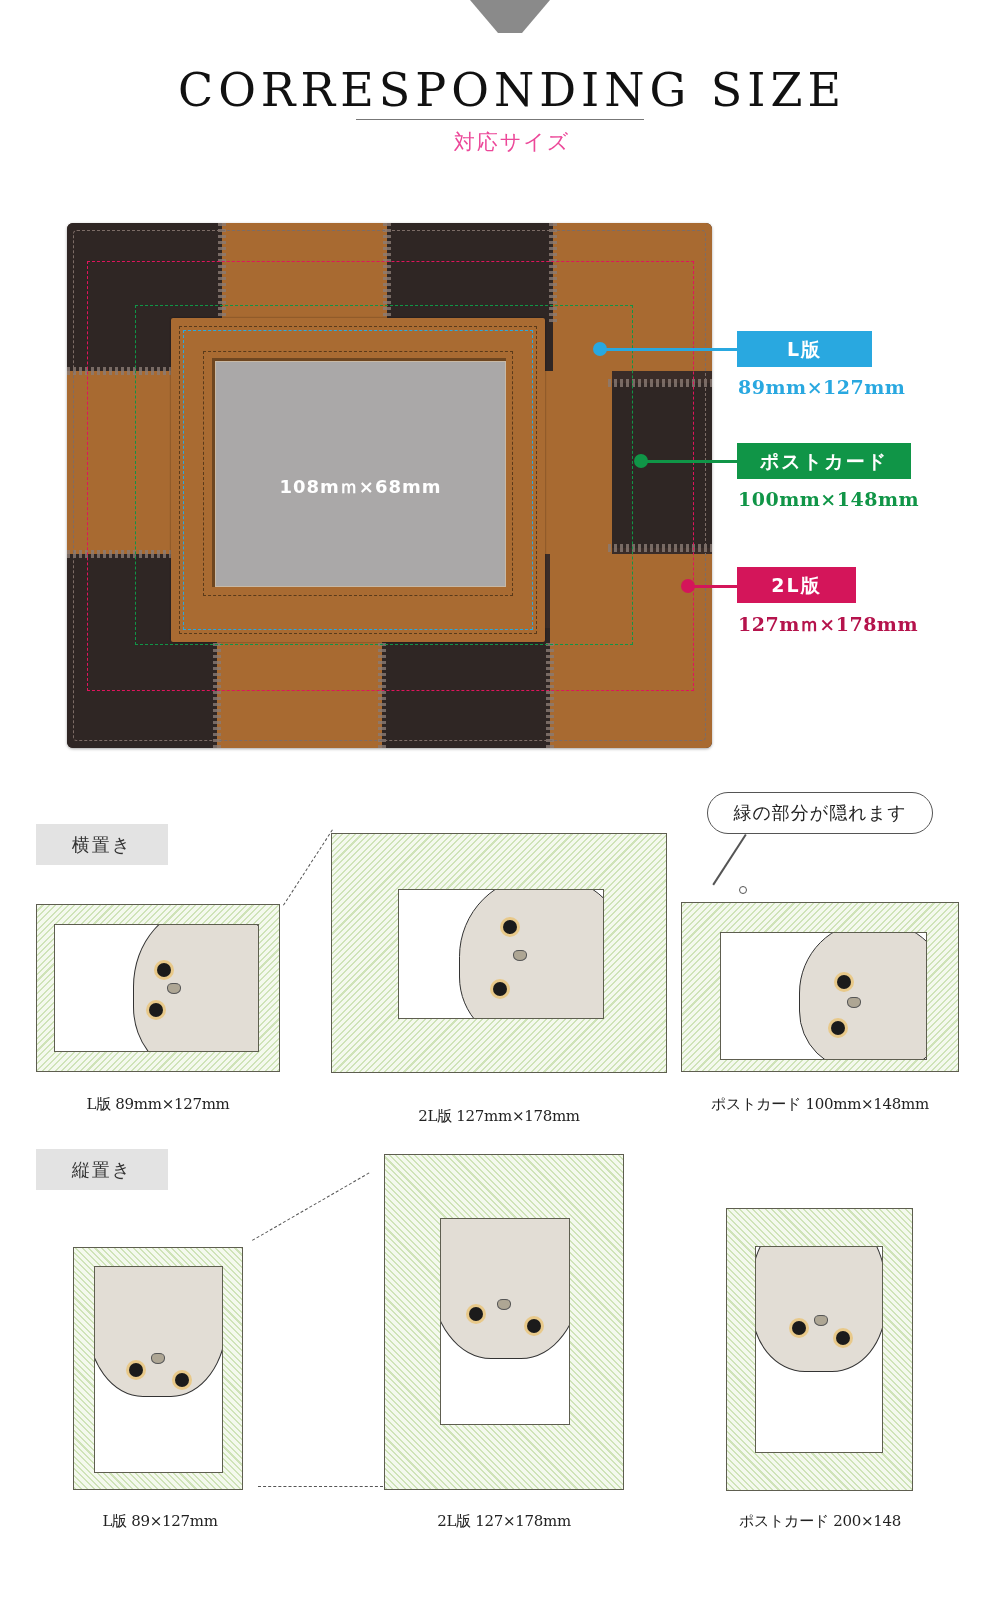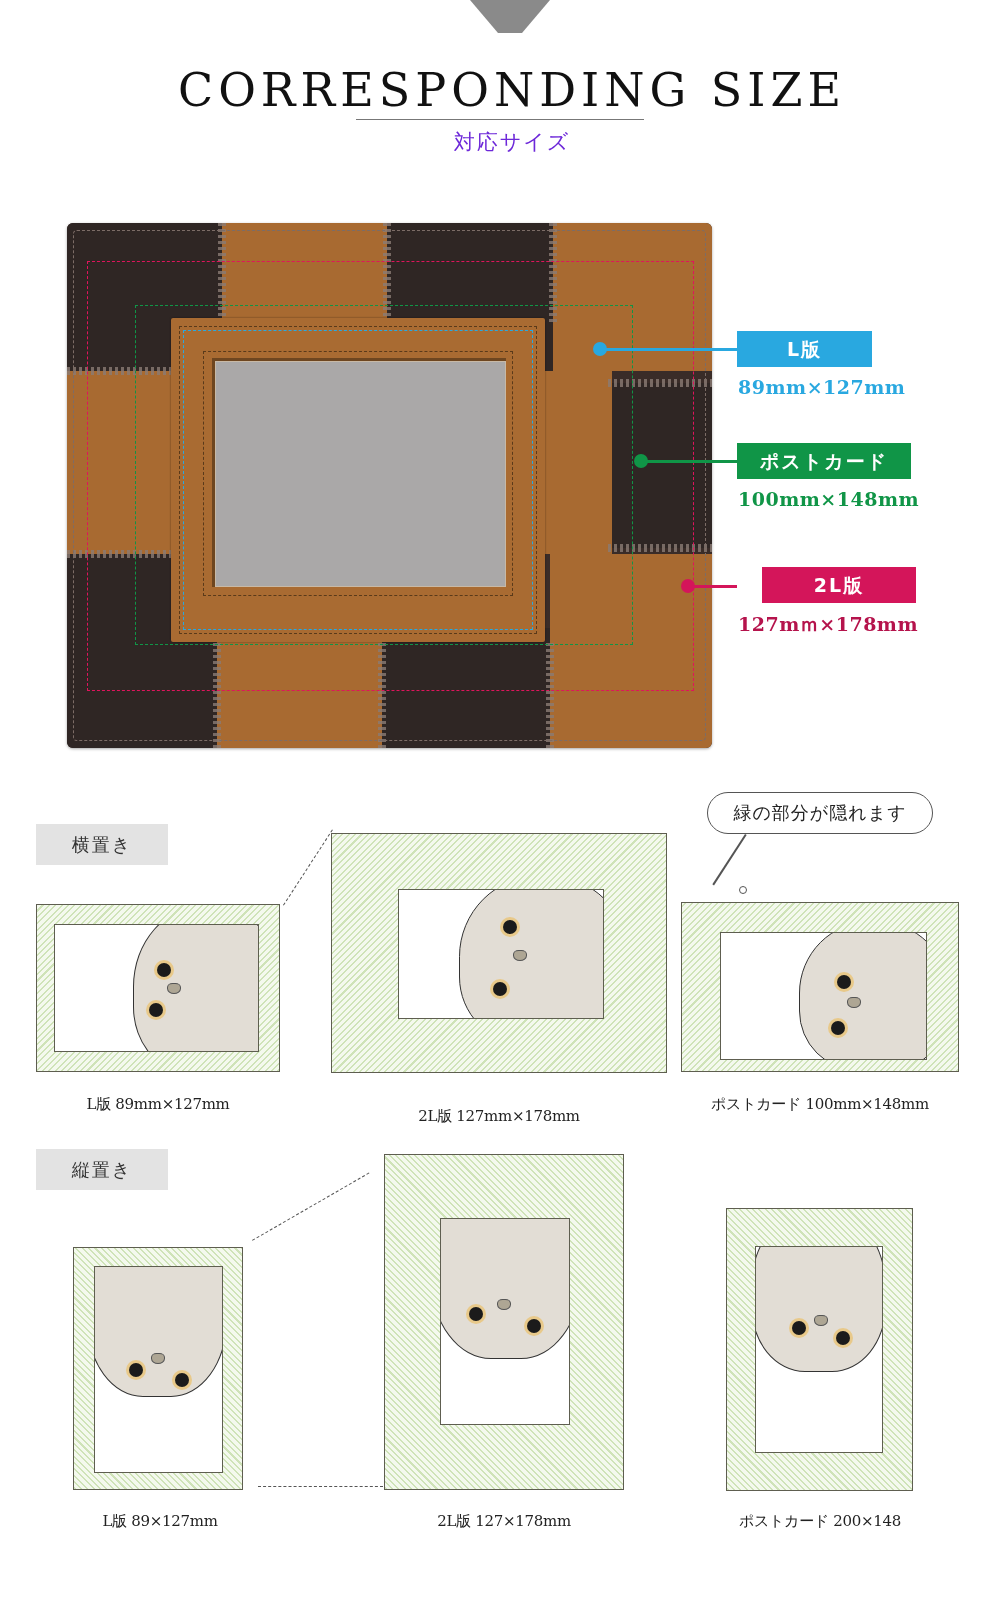--- a/index.html
+++ b/index.html
@@ -10,21 +10,21 @@
 
   
   .down-arrow { left: 470px; top: 0; width: 0; height: 0;
     border-left: 28px solid transparent; border-right: 28px solid transparent;
     border-top: 33px solid #8a8a8a; }
   .title { left: 0; width: 1000px; top: 62px; text-align: center;
     font-family: "DejaVu Serif", "Liberation Serif", serif; font-size: 46px;
     letter-spacing: 5px; color: #111; font-weight: normal; line-height: 56px; }
   .title-rule { left: 356px; top: 119px; width: 288px; height: 1px; background: #777; }
   .subtitle { left: 0; width: 1000px; top: 128px; text-align: center;
-    font-size: 21px; color: #6d28d9; letter-spacing: 2px; }
+    font-size: 21px; color: #ec4899; letter-spacing: 2px; }
 
   
   .frame { left: 67px; top: 223px; width: 645px; height: 525px; border-radius: 6px;
     background: #3a2c28; overflow: hidden; box-shadow: 0 1px 3px rgba(0,0,0,0.35); }
   .tile { position: absolute; }
   .tile.dark { background: #2f2624; }
   .tile.tan { background: #a86a31; }
   .zig-v { position: absolute; width: 8px;
     background: repeating-linear-gradient(180deg, #8a7b74 0 3px, transparent 3px 6px); opacity: .8; }
   .zig-h { position: absolute; height: 8px;
@@ -115,37 +115,38 @@
   <div class="edge-stitch" style="left:6px;top:7px;width:633px;height:511px;border-radius:4px;"></div>
 
   <div class="guide pink" style="left:20px;top:38px;width:607px;height:430px;"></div>
   <div class="guide green" style="left:68px;top:82px;width:498px;height:340px;"></div>
 
   <div class="inner-mat">
     <div class="inner-stitch" style="left:8px;top:8px;width:358px;height:308px;"></div>
     <div class="guide blue" style="left:12px;top:12px;width:350px;height:300px;"></div>
     <div class="inner-stitch" style="left:32px;top:33px;width:310px;height:245px;"></div>
     <div class="window">
+      <div class="window-label l2">108mｍ×68mm</div>
     </div>
   </div>
 </div>
 
 <div class="dot" style="left:593px;top:342px;background:#29a8e0;"></div>
 <div class="leader" style="left:600px;top:348px;width:137px;background:#29a8e0;"></div>
 <div class="badge" style="left:737px;top:331px;width:135px;background:#29a8e0;">L版</div>
 <div class="dims" style="left:738px;top:376px;color:#29a8e0;">89mm×127mm</div>
 
 <div class="dot" style="left:634px;top:454px;background:#109547;"></div>
 <div class="leader" style="left:641px;top:460px;width:96px;background:#109547;"></div>
 <div class="badge" style="left:737px;top:443px;width:174px;background:#109547;">ポストカード</div>
 <div class="dims" style="left:738px;top:488px;color:#109547;">100mm×148mm</div>
 
 <div class="dot" style="left:681px;top:579px;background:#d4155a;"></div>
 <div class="leader" style="left:688px;top:585px;width:49px;background:#d4155a;"></div>
-<div class="badge" style="left:737px;top:567px;width:154px;background:#d4155a;margin-left:25px;">2L版</div>
+<div class="badge" style="left:737px;top:567px;width:119px;background:#d4155a;">2L版</div>
 <div class="dims" style="left:738px;top:612px;color:#b5134c;">127mｍ×178mm</div>
 
 <div class="section-tag" style="left:36px;top:824px;">横置き</div>
 
 <div class="mat" style="left:36px;top:904px;width:244px;height:168px;">
   <div class="opening" style="left:17px;top:19px;width:205px;height:128px;">
     <div class="cat-body" style="left:78px;top:-20px;width:150px;height:170px;"></div>
     <div class="eye" style="left:102px;top:38px;"></div>
     <div class="eye" style="left:94px;top:78px;"></div>
     <div class="nose" style="left:112px;top:58px;"></div>

